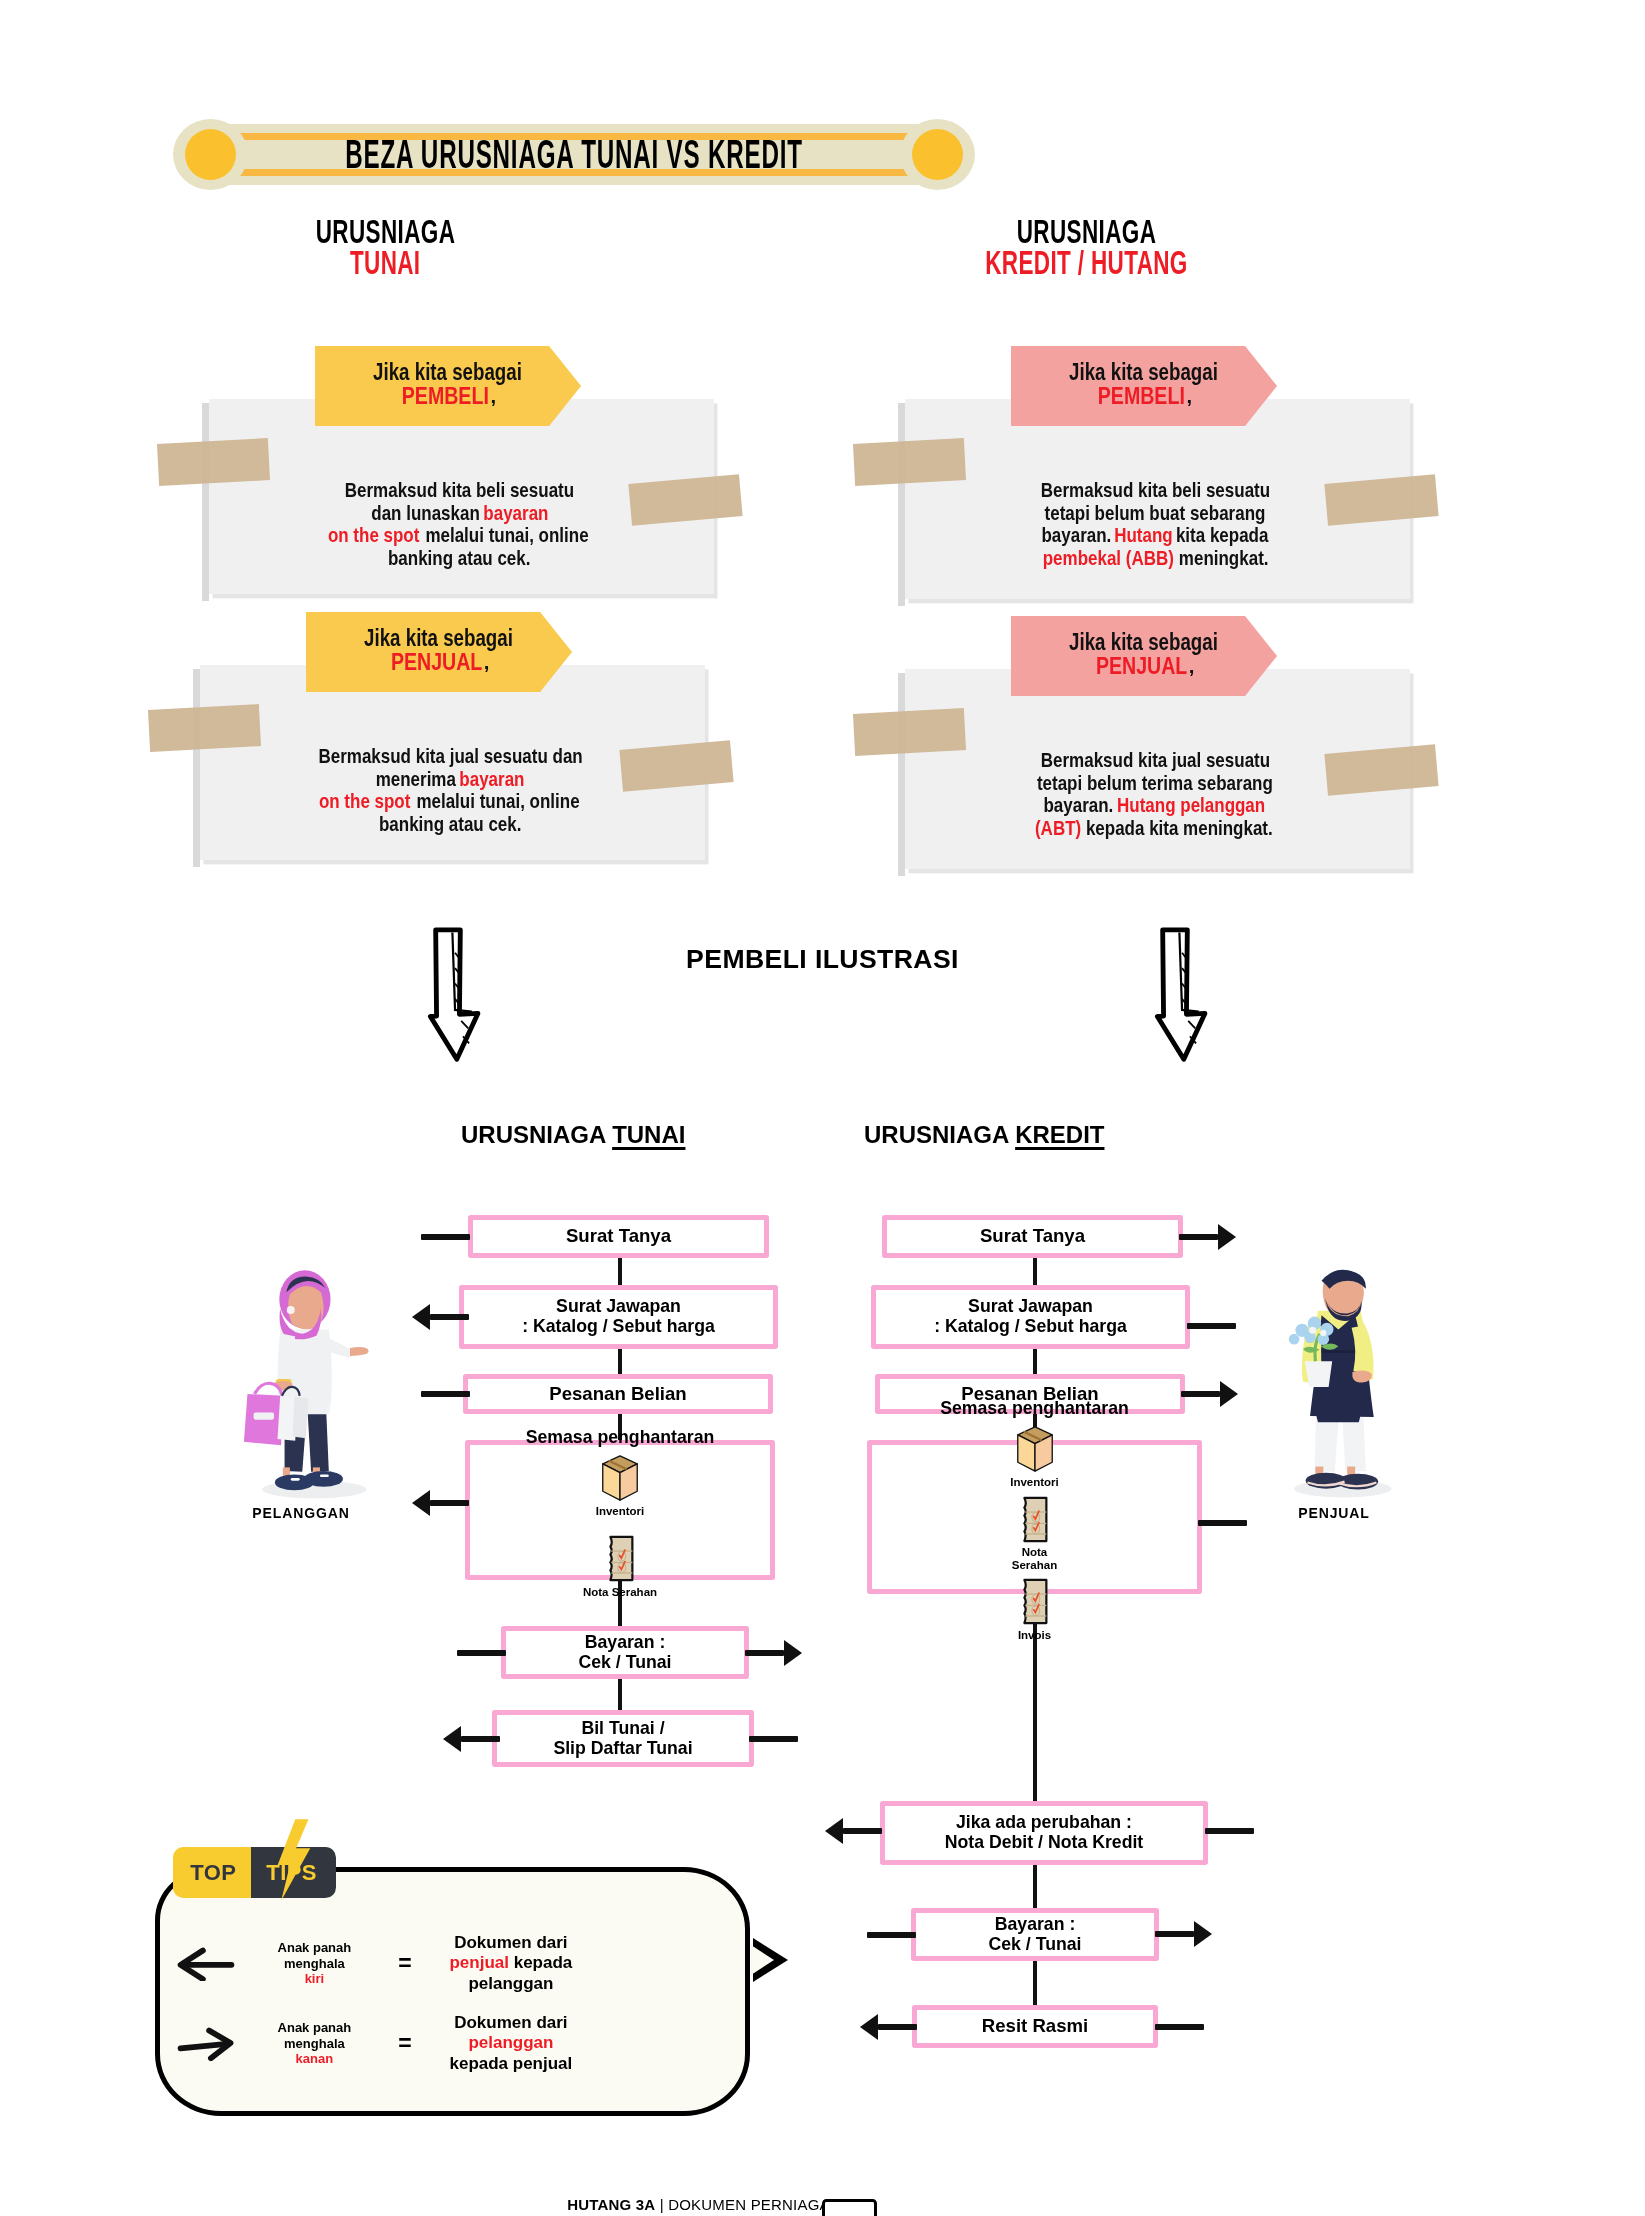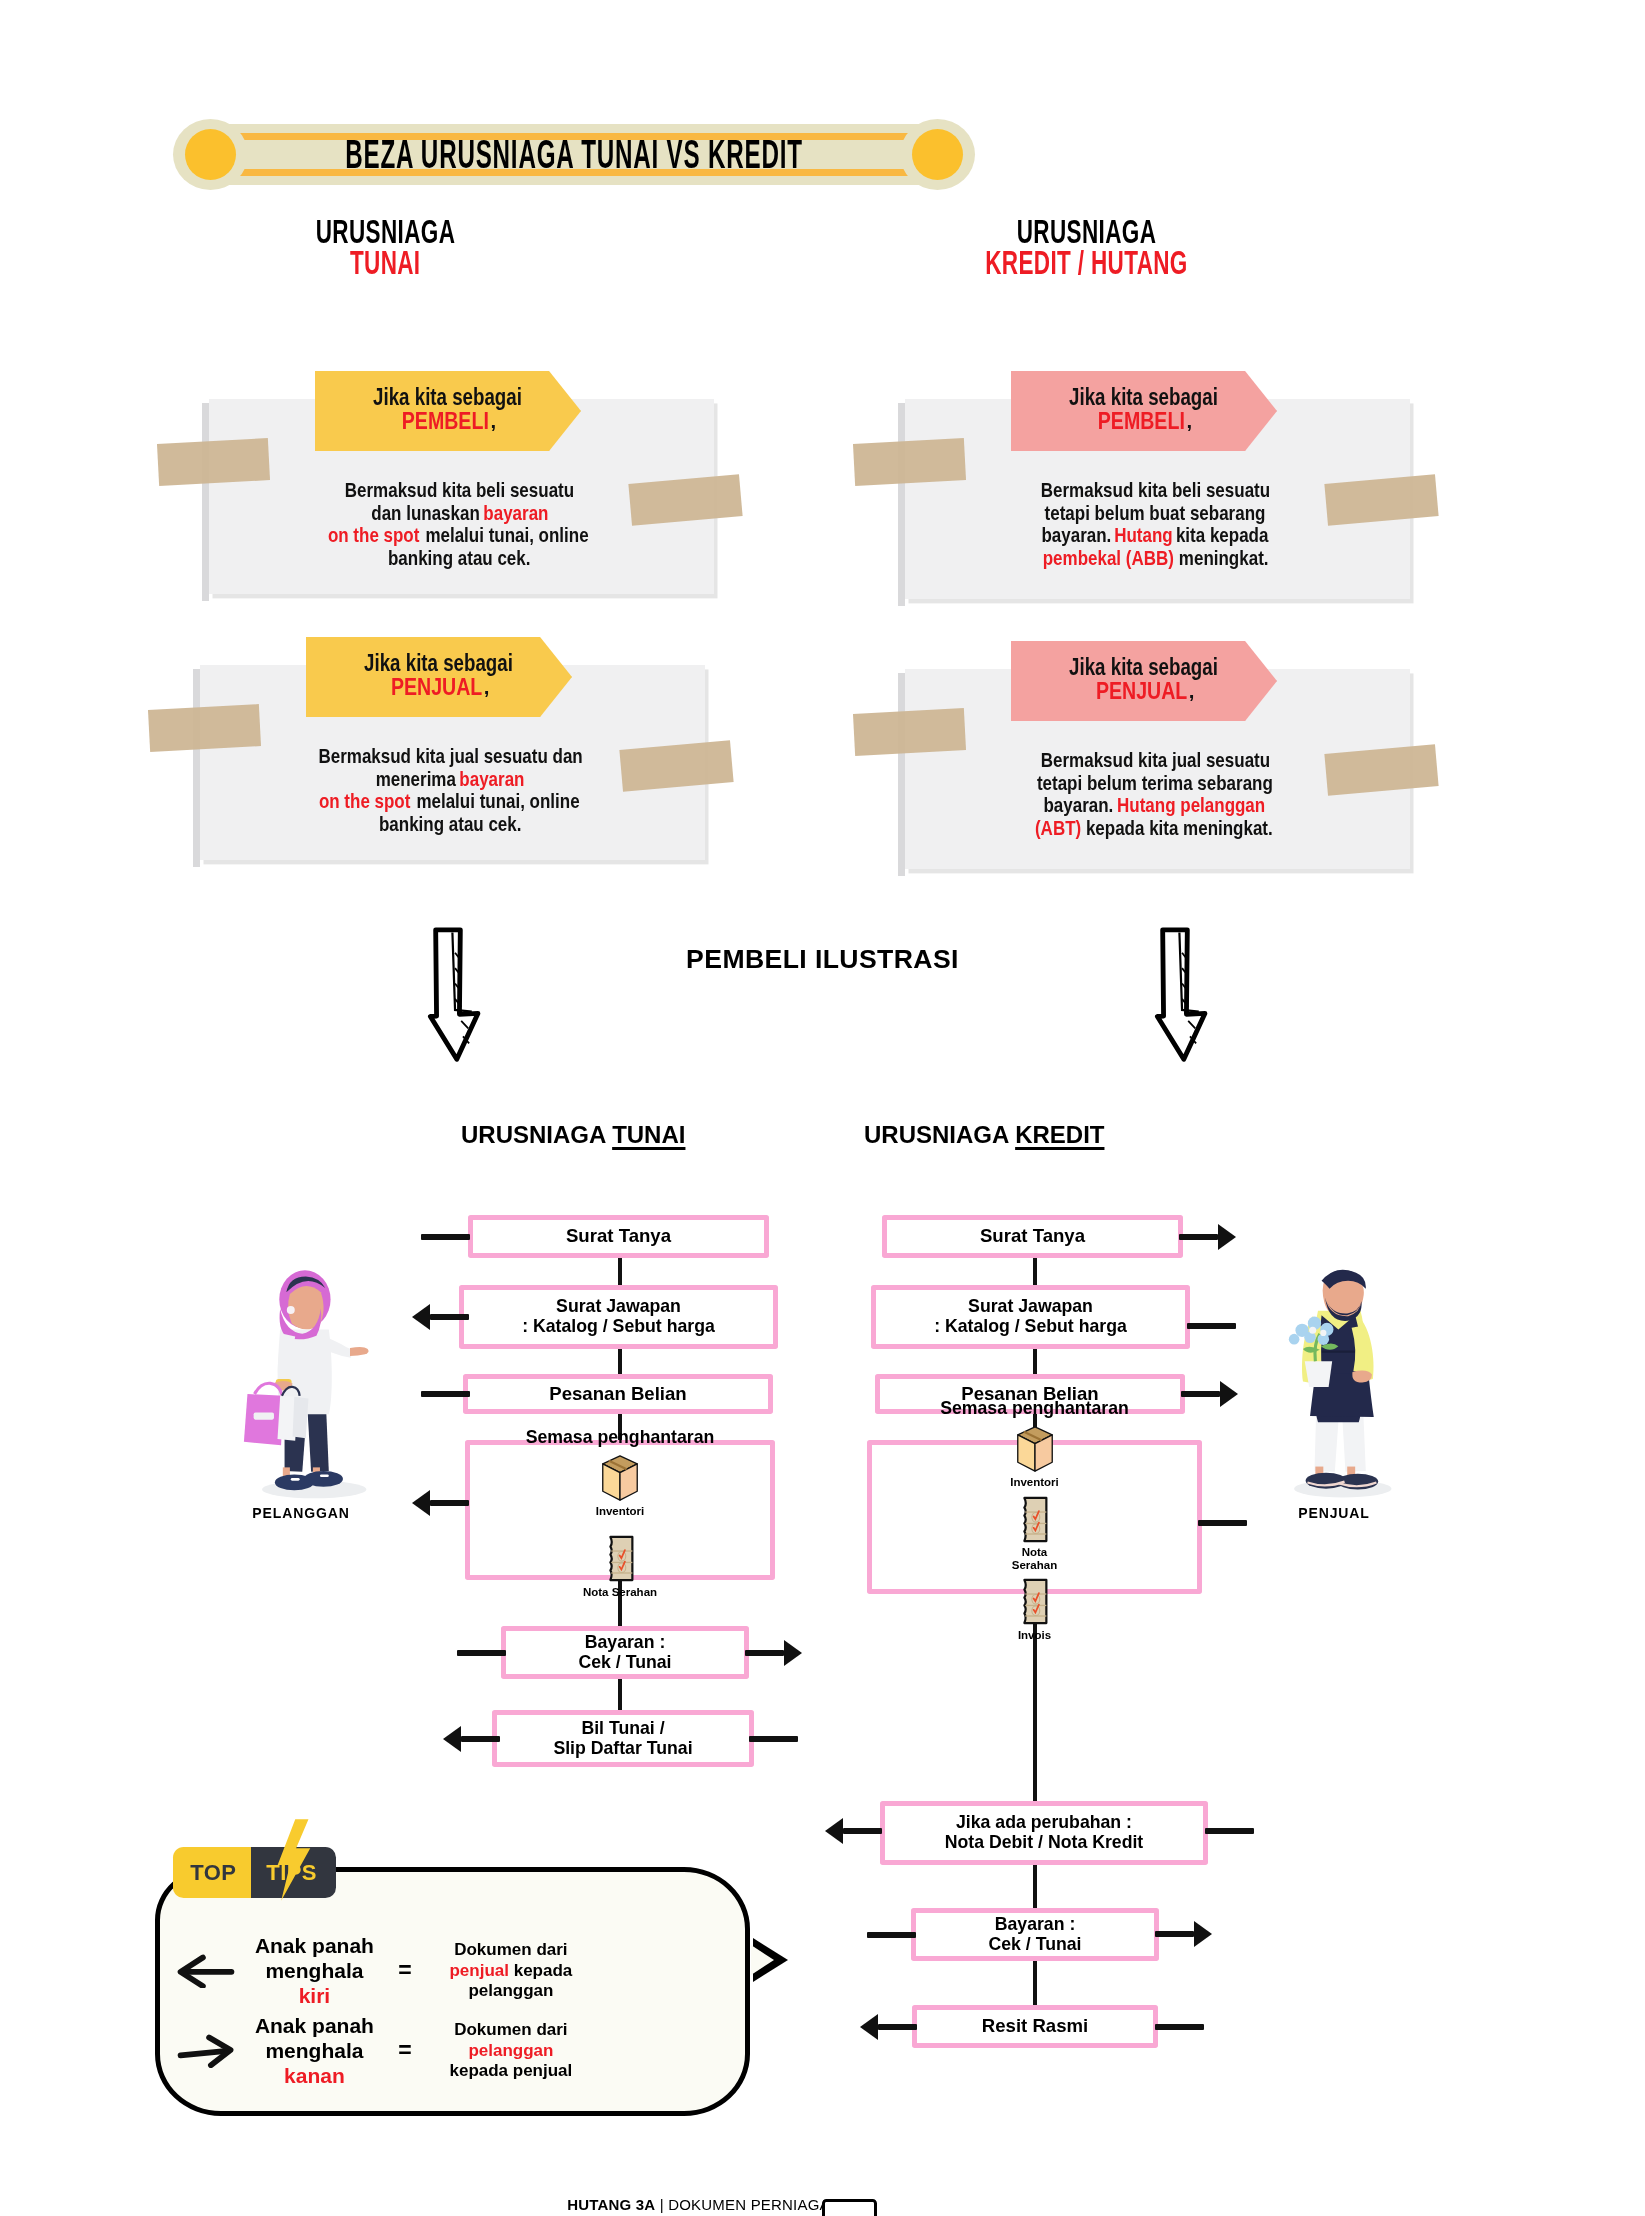--- a/index.html
+++ b/index.html
@@ -37,21 +37,21 @@
               background:#f0f0f1;box-shadow:3.5px 4.4px 0 rgba(0,0,0,0.10);}
   .note-paper::before{content:"";position:absolute;left:-6.2px;top:4.4px;width:6.2px;bottom:-7px;
               background:#d9d9db;}
   .tape{position:absolute;height:42px;background:#cdb695;opacity:.95;}
   .tape.l{left:-24.4px;top:95px;width:111px;transform:rotate(-3deg);}
   .tape.r{right:-26.6px;top:133px;width:111px;transform:rotate(-5deg);}
   .note-flag{position:absolute;left:133px;top:0;width:266px;min-height:80px;
              display:flex;flex-direction:column;align-items:center;justify-content:center;
              padding:8px 4.4px 9.8px;box-sizing:border-box;
              clip-path:polygon(0 0, 88% 0, 100% 50%, 88% 100%, 0 100%);
-             box-shadow:4.4px 5.3px 0 rgba(0,0,0,0.10);margin-top:25px;}
+             box-shadow:4.4px 5.3px 0 rgba(0,0,0,0.10);}
   .note-flag.yellow{background:#f9ca4d;}
   .note-flag.pink{background:#f4a2a0;}
   .note-flag .fl1{font-size:19.5px;font-weight:700;color:#111;line-height:1.1;}
   .note-flag .fl2{font-size:20.4px;font-weight:700;color:#ee1c24;line-height:1.15;margin-top:0.9px;}
   .note-flag .fl2 .com{color:#111;}
   .note-body{position:absolute;left:40px;right:17.7px;top:133px;
              text-align:center;font-size:17.7px;font-weight:700;line-height:1.28;color:#111;}
   .note-body .rd{color:#ee1c24;}
   .sq2{display:inline-block;transform:scaleY(1.18) scaleX(0.96);}
 
@@ -118,21 +118,21 @@
   #tips-badge{position:absolute;left:26.6px;top:0;height:51px;display:flex;z-index:5;margin-top:7px;}
   #tips-badge .b-y{background:#f8cb2e;border-radius:10.6px 0 0 10.6px;
                    display:flex;align-items:center;padding:0 15px 0 17.7px;}
   #tips-badge .b-d{background:#32363f;border-radius:0 10.6px 10.6px 0;
                    display:flex;align-items:center;padding:0 19.5px 0 15px;}
   #tips-badge .b-t{font-size:22px;font-weight:700;color:#32363f;letter-spacing:0.4px;}
   #tips-badge .b-t2{font-size:22px;font-weight:700;color:#f8cb2e;letter-spacing:0.4px;}
   #bolt{position:absolute;left:129px;top:-21px;width:37px;height:82px;z-index:6;}
   .tip-row{position:absolute;display:flex;align-items:center;}
   .tip-arrow{width:71px;display:flex;align-items:center;justify-content:center;}
-  .tip-mid{font-size:21px;font-weight:700;text-align:center;line-height:1.2;width:146px;}
+  .tip-mid{font-size:13px;font-weight:700;text-align:center;line-height:1.2;width:146px;}
   .tip-eq{font-size:23px;font-weight:700;width:35px;text-align:center;}
   .tip-right{font-size:17px;font-weight:700;text-align:center;line-height:1.2;width:177px;}
   .rd{color:#ee1c24;}
 
   
   #footer{position:absolute;left:363px;top:2196px;width:488px;text-align:right;}
   #footer .f1{font-size:15px;font-weight:700;letter-spacing:0.2px;}
   #footer .f1 .thin{font-weight:400;}
   #footer .f2{font-size:15px;font-weight:400;letter-spacing:0.2px;margin-top:1.8px;}
   #footer-box{position:absolute;left:822px;top:2199px;width:49px;height:51px;

